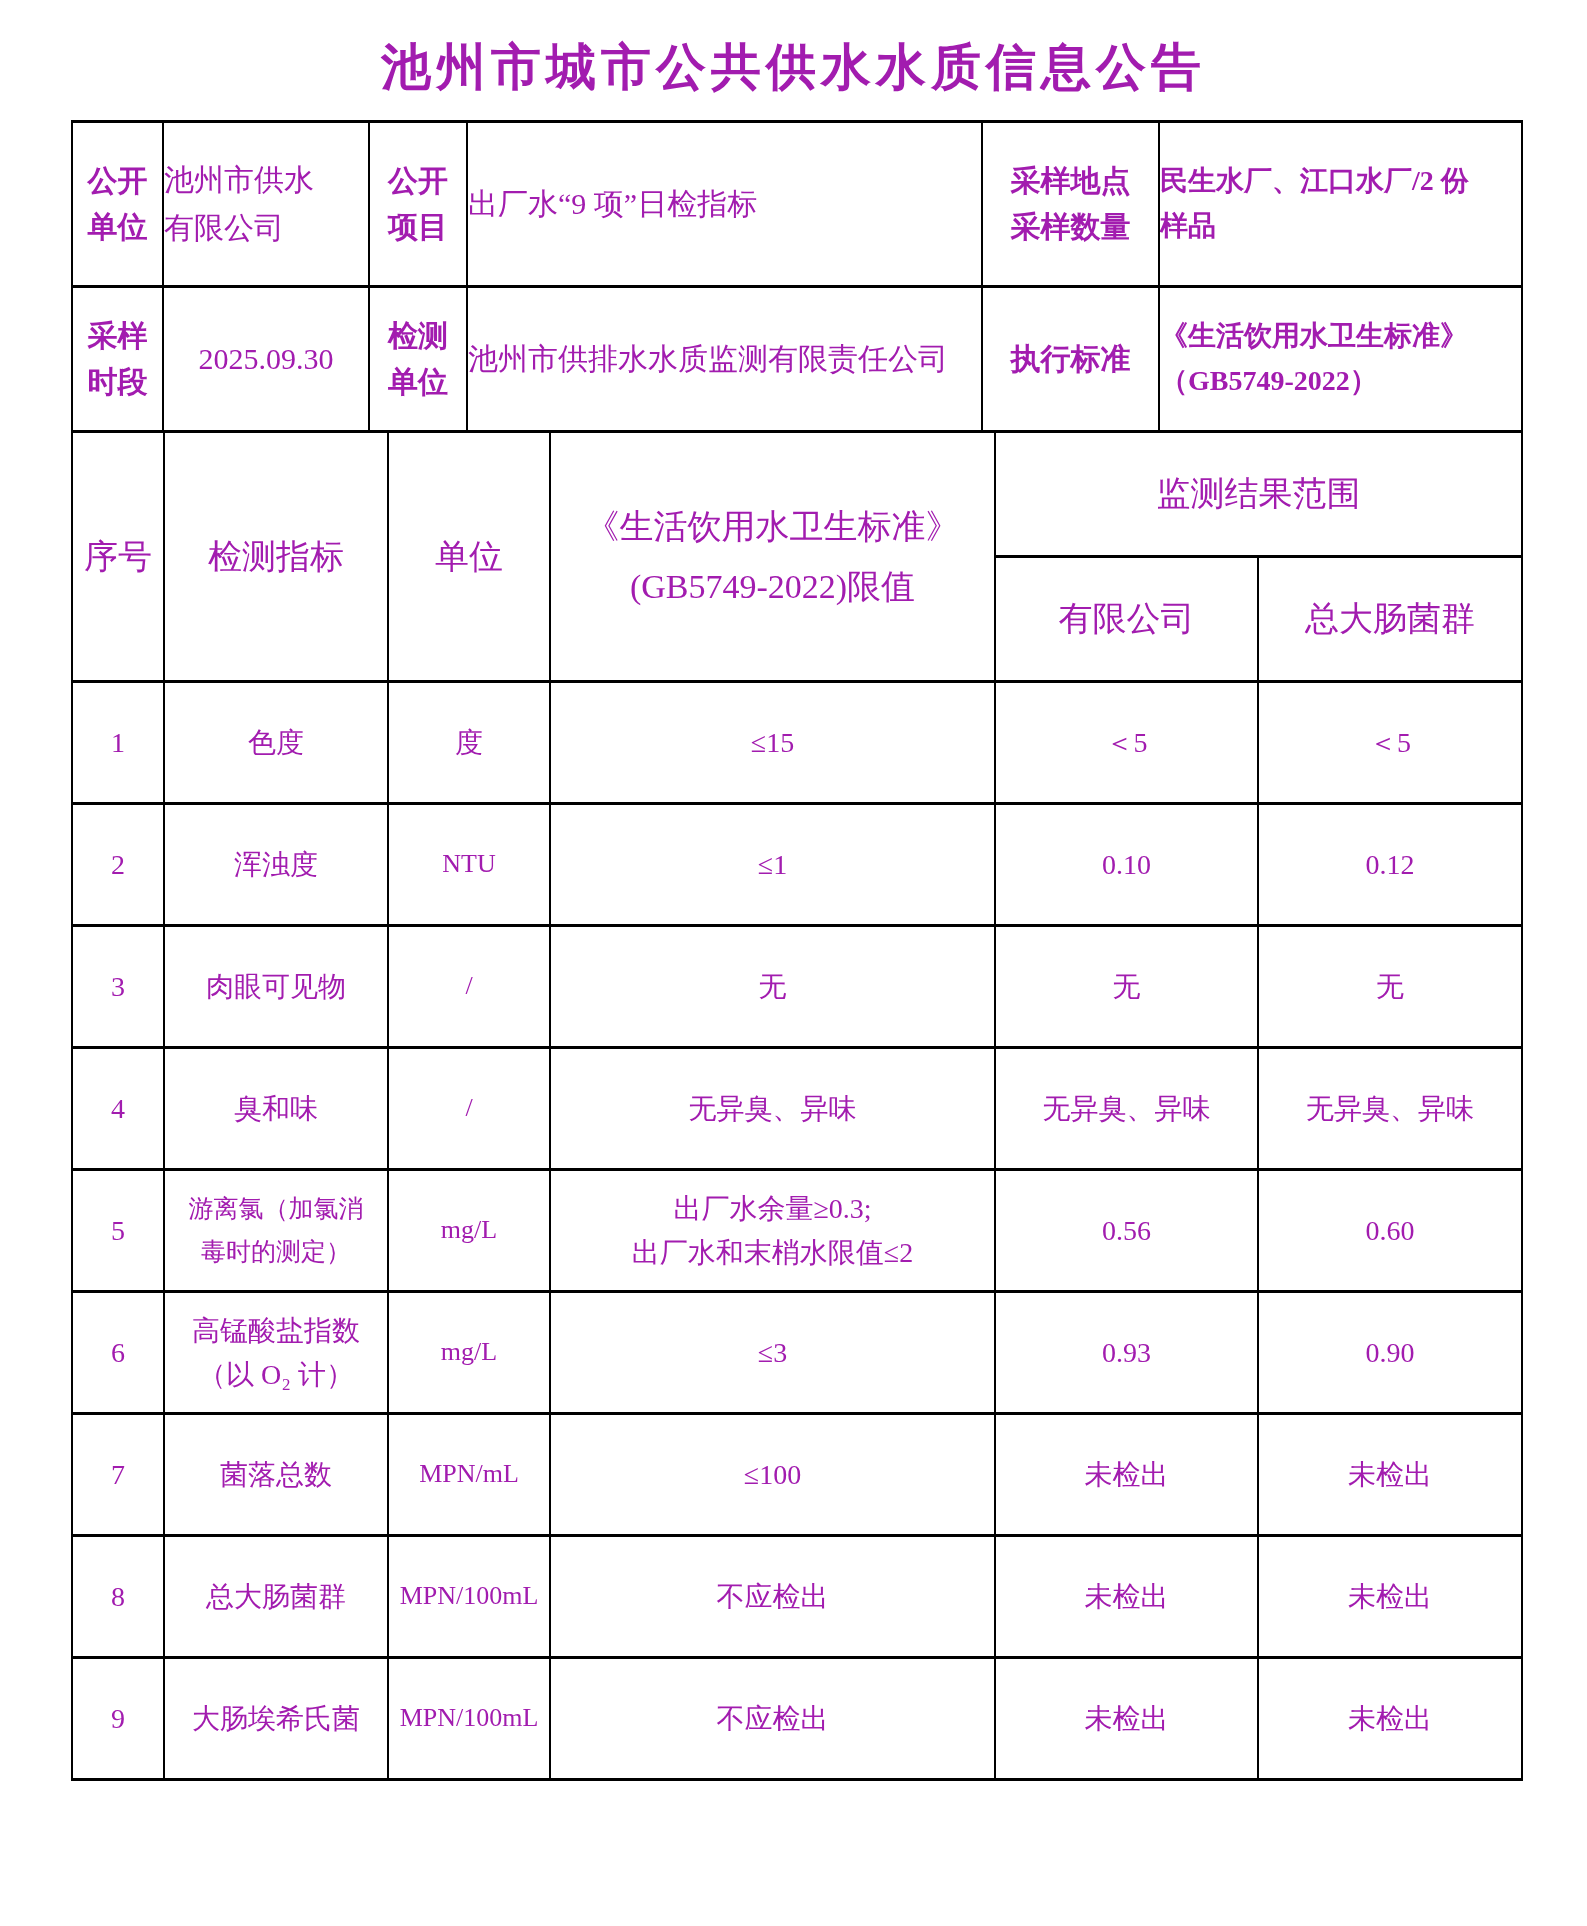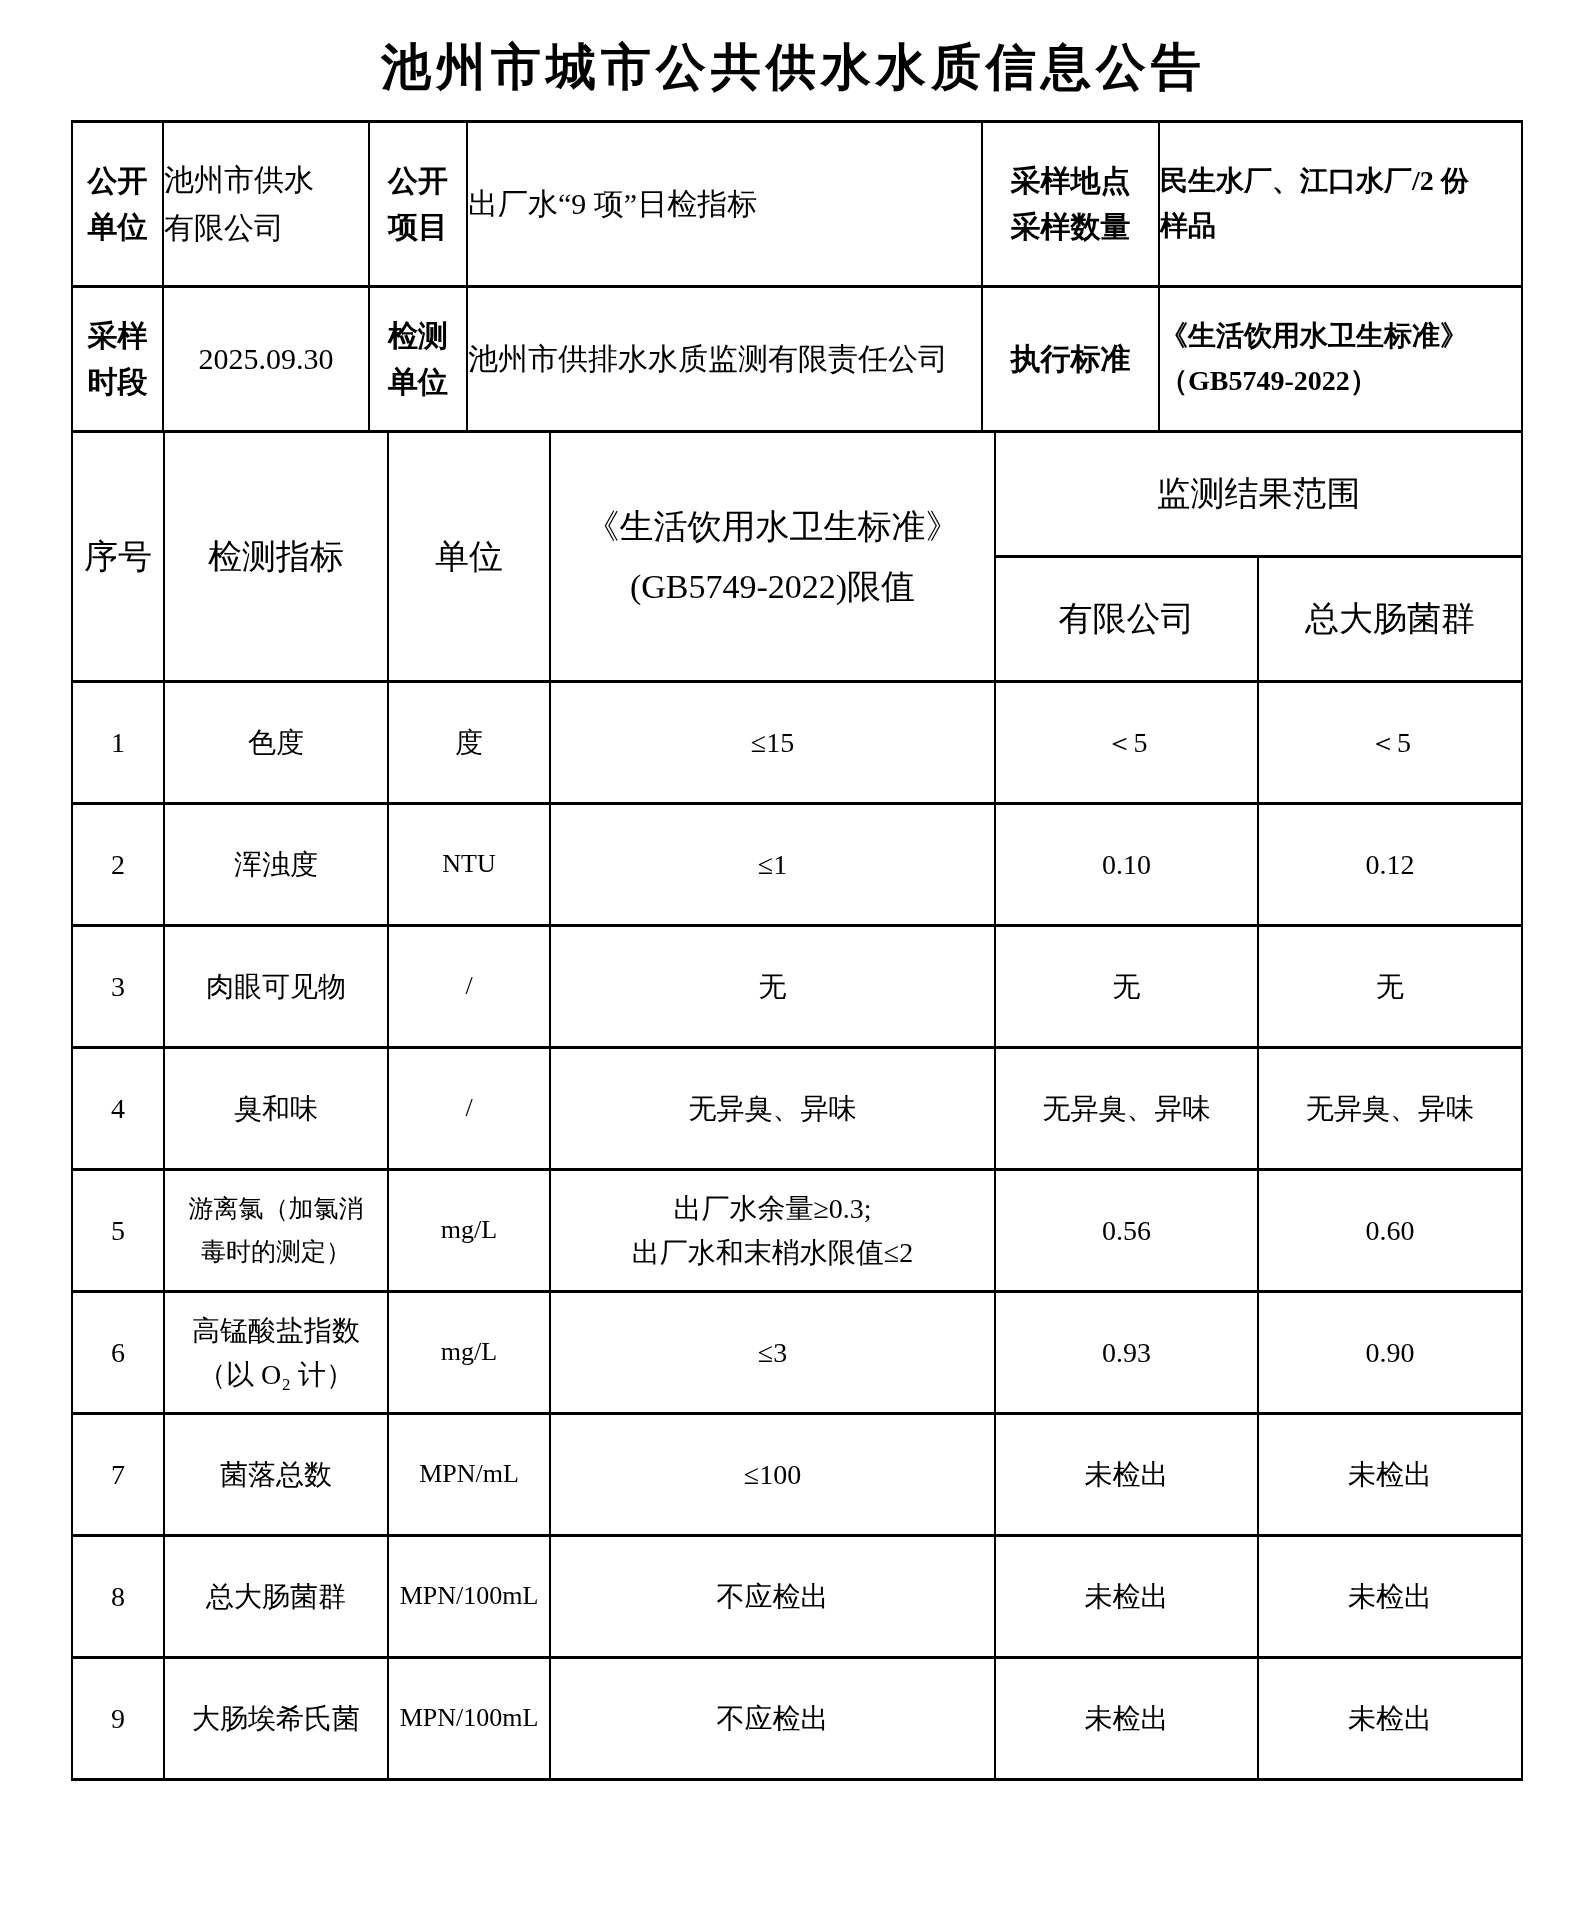--- a/index.html
+++ b/index.html
@@ -1,19 +1,19 @@
 <!DOCTYPE html>
 <html><head>
 <meta charset="utf-8">
 <style>
   html,body{margin:0;padding:0;background:#fff;}
   .page{
     position:relative;
     width:1587px;height:1926px;
-    background:#ffffff;color:#000000;
+    background:#ffffff;color:#a21caf;
     overflow:hidden;
     font-family:"Liberation Serif", serif;
   }
   .title{
     padding-top:42px;
     height:78px;
     text-align:center;
     font-family:"Liberation Sans", sans-serif;
     font-weight:900;
     font-size:50px;

